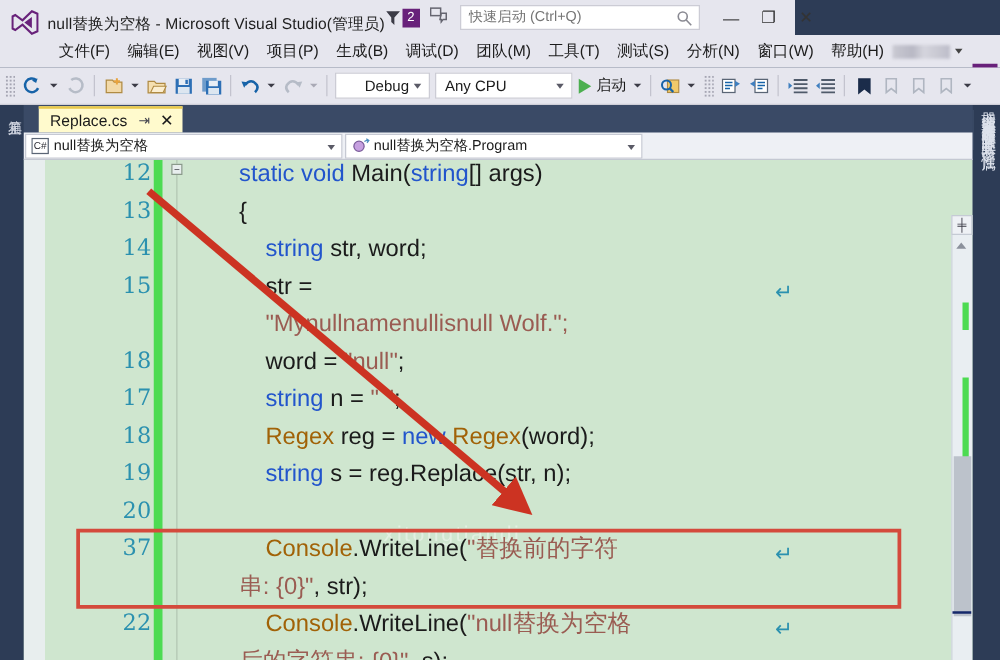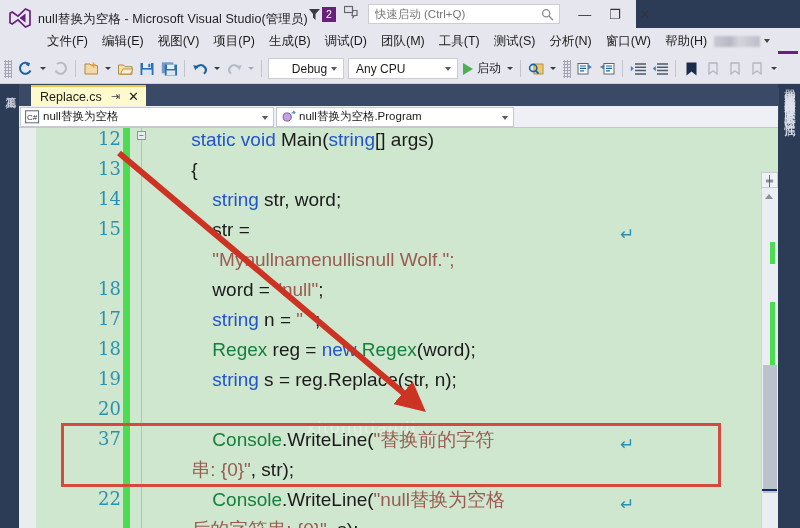--- a/index.html
+++ b/index.html
@@ -219,21 +219,21 @@
     width: 9px; height: 9px; border: 1px solid #8a9a8a; background: #e8eeee;
     font-size: 8px; line-height: 7px; text-align: center; color: #30303a;
   }
   .code-text {
     position: absolute; left: 130px; top: 0; width: 590px; height: 400px;
     font-family: Liberation Sans, sans-serif;
     font-size: 19px; line-height: 1;
   }
   .cl { position: absolute; white-space: pre; }
   .kw   { color: #2255cc; }
-  .typ  { color: #15803d; }
+  .typ  { color: #a16207; }
   .str  { color: #9a5c52; }
   .pln  { color: #1b1b1b; }
   .wrap-arrow {
     position: absolute; color: #2b91af; font-size: 17px;
     font-family: "DejaVu Sans", sans-serif;
   }
 
   
   .watermark {
     position: absolute; left: 255px; top: 222px;

